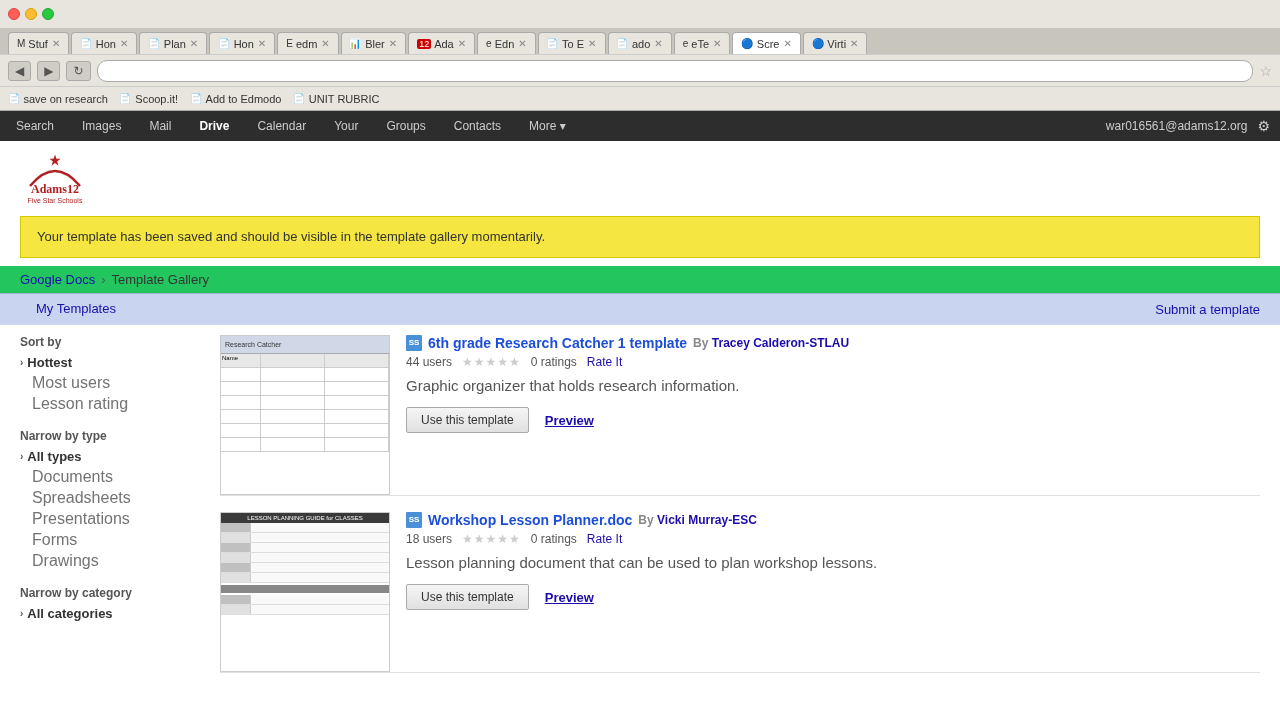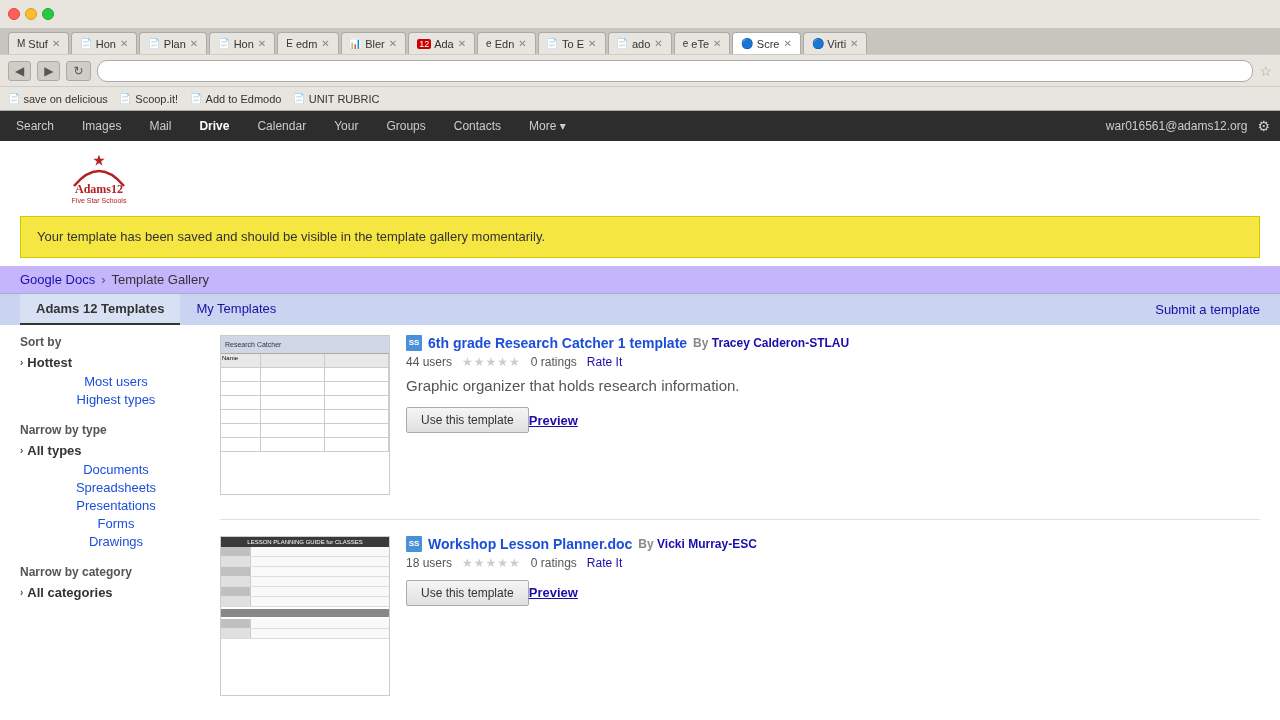--- a/index.html
+++ b/index.html
@@ -35,76 +35,76 @@
     .app-nav-left { display: flex; align-items: center; gap: 16px; }
     .app-nav-item { color: #ccc; font-size: 12px; cursor: pointer; padding: 4px 6px; }
     .app-nav-item.active { color: #fff; font-weight: bold; }
     .app-nav-right { display: flex; align-items: center; gap: 10px; color: #ccc; font-size: 12px; }
     .gear-icon { color: #ccc; font-size: 14px; cursor: pointer; }
 
     
     .main-wrapper { display: flex; flex-direction: column; }
     
     
-    .header-section { display: flex; align-items: center; padding: 10px 20px; gap: 20px; background: #fff; margin-left: 44px; }
+    .header-section { display: flex; align-items: center; padding: 10px 20px; gap: 20px; background: #fff; }
     .logo-area { width: 160px; flex-shrink: 0; }
     .logo-container { display: flex; align-items: center; gap: 8px; }
 
     .search-area { display: flex; align-items: center; gap: 8px; flex: 1; }
     .search-input { border: 1px solid #aaa; padding: 4px 8px; font-size: 13px; width: 250px; height: 26px; outline: none; }
     .search-btn { background: linear-gradient(#f5f5f5, #e8e8e8); border: 1px solid #aaa; padding: 4px 12px; font-size: 12px; cursor: pointer; border-radius: 2px; height: 26px; }
 
     
     .notification-banner { background: #f5e642; border: 1px solid #d4c800; margin: 0 20px 8px 20px; padding: 10px 16px; font-size: 13px; color: #333; line-height: 1.5; }
 
     
-    .breadcrumb-bar { background: #c4b5fd; padding: 6px 20px; display: flex; align-items: flex-end; gap: 6px; font-size: 13px; }
+    .breadcrumb-bar { background: #22c55e; padding: 6px 20px; display: flex; align-items: flex-end; gap: 6px; font-size: 13px; }
     .breadcrumb-link { color: #1a0dab; text-decoration: none; cursor: pointer; }
     .breadcrumb-sep { color: #555; }
     .breadcrumb-current { color: #333; }
 
     
     .tabs-section { background: #c8d4f0; padding: 0 20px; display: flex; align-items: center; justify-content: space-between; border-top: 1px solid #a0b0d0; }
     .tabs-left { display: flex; gap: 0; }
     .tab-item { padding: 7px 16px; font-size: 13px; cursor: pointer; color: #1a0dab; text-decoration: none; border-bottom: 2px solid transparent; }
     .tab-item.active { color: #333; font-weight: bold; border-bottom: 2px solid #333; background: rgba(255,255,255,0.3); }
     .submit-link { color: #1a0dab; font-size: 13px; cursor: pointer; padding: 7px 0; }
 
     
     .content-area { display: flex; gap: 0; padding: 10px 20px; }
 
     
     .sidebar { width: 200px; flex-shrink: 0; padding-right: 20px; }
     .sidebar-section { margin-bottom: 16px; }
     .sidebar-label { font-size: 12px; font-weight: bold; color: #555; margin-bottom: 6px; }
     .sidebar-active { font-size: 13px; color: #333; display: flex; align-items: center; gap: 4px; margin-bottom: 4px; font-weight: bold; }
     .sidebar-caret { color: #555; font-size: 10px; }
-    .sidebar-link { display: block; color: #1d4ed8; font-size: 13px; cursor: pointer; margin-bottom: 3px; text-decoration: none; padding-left: 12px; text-align: center; }
+    .sidebar-link { display: block; color: #737373; font-size: 16px; cursor: pointer; margin-bottom: 3px; text-decoration: none; padding-left: 12px; }
 
     
     .templates-list { flex: 1; }
-    .template-item { display: flex; gap: 16px; padding-bottom: 24px; margin-bottom: 16px; border-bottom: 1px solid #e0e0e0; }
+    .template-item { display: flex; gap: 16px; padding-bottom: 0; margin-bottom: 16px; border-bottom: 1px solid #e0e0e0; }
     .template-thumb { width: 170px; height: 160px; flex-shrink: 0; border: 1px solid #ccc; background: #f9f9f9; overflow: hidden; display: flex; align-items: center; justify-content: center; }
     
     
     .ss-thumb { width: 100%; height: 100%; background: #fff; }
     .ss-row { display: flex; border-bottom: 1px solid #ccc; height: 14px; }
     .ss-cell { flex: 1; border-right: 1px solid #ccc; font-size: 6px; padding: 1px; overflow: hidden; }
     .ss-header { background: #e8e8e8; }
 
     .template-info { flex: 1; }
     .template-title { font-size: 14px; font-weight: bold; color: #333; margin-bottom: 4px; display: flex; align-items: center; gap: 6px; }
     .template-title-text { color: #1d4ed8; }
     .template-author { color: #888; font-size: 12px; }
     .template-author a { color: #1a0dab; text-decoration: none; cursor: pointer; }
     .template-meta { display: flex; align-items: center; gap: 10px; font-size: 12px; color: #555; margin: 4px 0; }
     .stars { color: #ccc; font-size: 12px; letter-spacing: 1px; }
     .rate-link { color: #1a0dab; cursor: pointer; text-decoration: none; font-size: 12px; }
     .template-desc { color: #555; font-size: 15px; margin: 6px 0; line-height: 1.5; }
-    .template-actions { display: flex; align-items: center; margin-top: 10px; }
+    .template-actions { display: flex; align-items: center; gap: 16px; margin-top: 10px; }
     .use-btn { background: linear-gradient(#f5f5f5, #e0e0e0); border: 1px solid #aaa; padding: 5px 14px; font-size: 12px; cursor: pointer; border-radius: 2px; color: #333; }
     .preview-link { color: #1a0dab; font-size: 13px; font-weight: bold; text-decoration: underline; cursor: pointer; }
 
     .doc-icon { width: 16px; height: 16px; background: #4a90d9; display: inline-flex; align-items: center; justify-content: center; font-size: 8px; color: white; font-weight: bold; border-radius: 1px; flex-shrink: 0; }
 
     
     .lp-thumb { width: 100%; height: 100%; background: #fff; position: relative; }
     .lp-title { background: #3a3a3a; color: white; font-size: 6px; padding: 2px 4px; text-align: center; }
     .lp-row { display: flex; border-bottom: 1px solid #ddd; min-height: 10px; }
     .lp-label { background: #e0e0e0; font-size: 5px; padding: 1px 2px; min-width: 30px; border-right: 1px solid #ccc; }
@@ -196,21 +196,21 @@
     <button class="nav-btn">◀</button>
     <button class="nav-btn">▶</button>
     <button class="nav-btn">↻</button>
     <input class="address-bar" type="text" style="">
     <span class="star-btn">☆</span>
   </div>
 
   <div class="bookmarks-bar">
     <span class="bookmark">
       <span class="bookmark-icon">📄</span>
-      <span>save on delicious</span>
+      <span>save on research</span>
     </span>
     <span class="bookmark">
       <span class="bookmark-icon">📄</span>
       <span>Scoop.it!</span>
     </span>
     <span class="bookmark">
       <span class="bookmark-icon">📄</span>
       <span>Add to Edmodo</span>
     </span>
     <span class="bookmark">
@@ -264,37 +264,36 @@
   </div>
 
   <div class="breadcrumb-bar">
     <a class="breadcrumb-link">Google Docs</a>
     <span class="breadcrumb-sep">›</span>
     <span class="breadcrumb-current">Template Gallery</span>
   </div>
 
   <div class="tabs-section">
     <div class="tabs-left">
-      <a class="tab-item active">Adams 12 Templates</a>
       <a class="tab-item">My Templates</a>
     </div>
     <a class="submit-link">Submit a template</a>
   </div>
 
   <div class="content-area">
 
     <div class="sidebar">
       <div class="sidebar-section">
         <div class="sidebar-label">Sort by</div>
         <div class="sidebar-active">
           <span class="sidebar-caret">›</span>
           <span>Hottest</span>
         </div>
         <a class="sidebar-link">Most users</a>
-        <a class="sidebar-link">Highest types</a>
+        <a class="sidebar-link">Lesson rating</a>
       </div>
 
       <div class="sidebar-section">
         <div class="sidebar-label">Narrow by type</div>
         <div class="sidebar-active">
           <span class="sidebar-caret">›</span>
           <span>All types</span>
         </div>
         <a class="sidebar-link">Documents</a>
         <a class="sidebar-link">Spreadsheets</a>
@@ -423,20 +422,21 @@
             <span class="template-author">
               By <a>Vicki Murray-ESC</a>
             </span>
           </div>
           <div class="template-meta">
             <span>18 users</span>
             <span class="stars" style="color: rgb(204, 204, 204);">★★★★★</span>
             <span>0 ratings</span>
             <a class="rate-link">Rate It</a>
           </div>
+          <div class="template-desc">Lesson planning document that can be used to plan workshop lessons.</div>
           <div class="template-actions">
             <button class="use-btn">Use this template</button>
             <a class="preview-link">Preview</a>
           </div>
         </div>
       </div>
 
     </div>
   </div>
 </div>

